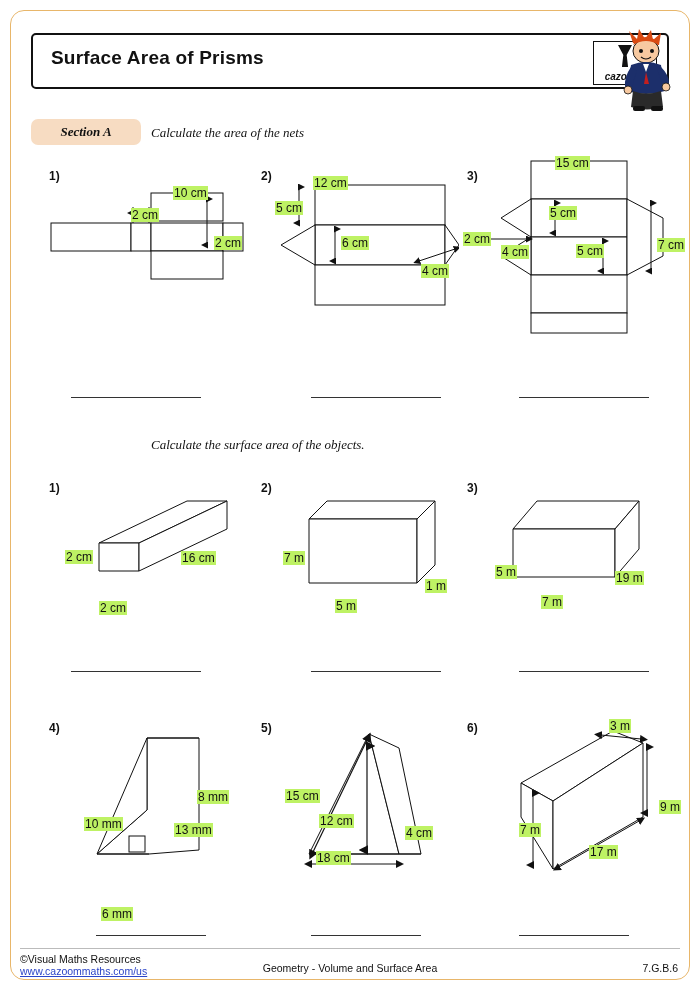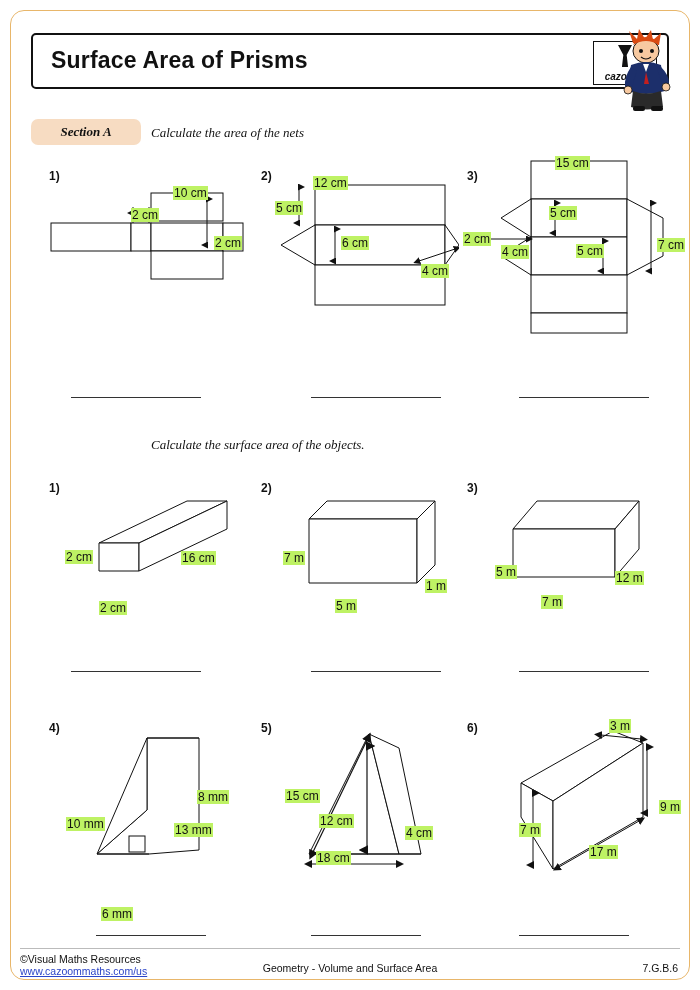--- a/index.html
+++ b/index.html
@@ -28,21 +28,21 @@
   .header{
     position:absolute;left:20px;top:22px;
     width:638px;height:56px;
     box-sizing:border-box;
     border:2px solid #111;
     border-radius:5px;
     background:#fff;
   }
   .header-title{
     position:absolute;left:18px;top:12px;
-    font-size:23px;font-weight:bold;letter-spacing:.2px;
+    font-size:19px;font-weight:bold;letter-spacing:.2px;
   }
   .logo{
     position:absolute;right:10px;top:6px;
     width:64px;height:44px;
     border:1px solid #111;
     background:#fff;
     box-sizing:border-box;
   }
   .logo-glyph{
     position:absolute;left:50%;top:3px;transform:translateX(-50%);
@@ -303,38 +303,38 @@
   <div class="fig" style="left:494px;top:480px">
     <svg width="160" height="110" viewBox="0 0 160 110">
       <g fill="#fff" stroke="#111" stroke-width="1">
         <path d="M8 38 L32 10 L134 10 L110 38 Z"></path>
         <path d="M8 38 L110 38 L110 86 L8 86 Z"></path>
         <path d="M110 38 L134 10 L134 58 L110 86 Z"></path>
       </g>
     </svg>
   </div>
   <div class="lbl" style="left:484px;top:554px">5 m</div>
-  <div class="lbl" style="left:604px;top:560px">12 m</div>
+  <div class="lbl" style="left:604px;top:560px">19 m</div>
   <div class="lbl" style="left:530px;top:584px">7 m</div>
   <div class="ansline" style="left:508px;top:660px;width:130px"></div>
 
   <div class="qnum" style="left:38px;top:710px">4)</div>
   <div class="fig" style="left:60px;top:715px">
     <svg width="180" height="150" viewBox="0 0 180 150">
       <g fill="#fff" stroke="#111" stroke-width="1">
         <path d="M26 128 L76 84 L76 12 L128 12 L128 124 L78 128 Z"></path>
         <path d="M26 128 L76 84 L76 12 Z" fill="#fff"></path>
         <path d="M76 12 L128 12"></path>
         <path d="M26 128 L78 128"></path>
       </g>
       <rect x="58" y="110" width="16" height="16" fill="none" stroke="#111" stroke-width="1"></rect>
     </svg>
   </div>
   <div class="lbl" style="left:186px;top:779px">8 mm</div>
-  <div class="lbl" style="left:55px;top:806px">10 mm</div>
+  <div class="lbl" style="left:73px;top:806px">10 mm</div>
   <div class="lbl" style="left:163px;top:812px">13 mm</div>
   <div class="lbl" style="left:90px;top:896px">6 mm</div>
   <div class="ansline" style="left:85px;top:924px;width:110px"></div>
 
   <div class="qnum" style="left:250px;top:710px">5)</div>
   <div class="fig" style="left:280px;top:715px">
     <svg width="170" height="150" viewBox="0 0 170 150">
       <g fill="#fff" stroke="#111" stroke-width="1">
         <path d="M18 128 L78 8 L108 128 Z"></path>
         <path d="M78 8 L108 22 L130 128 L108 128 Z"></path>

